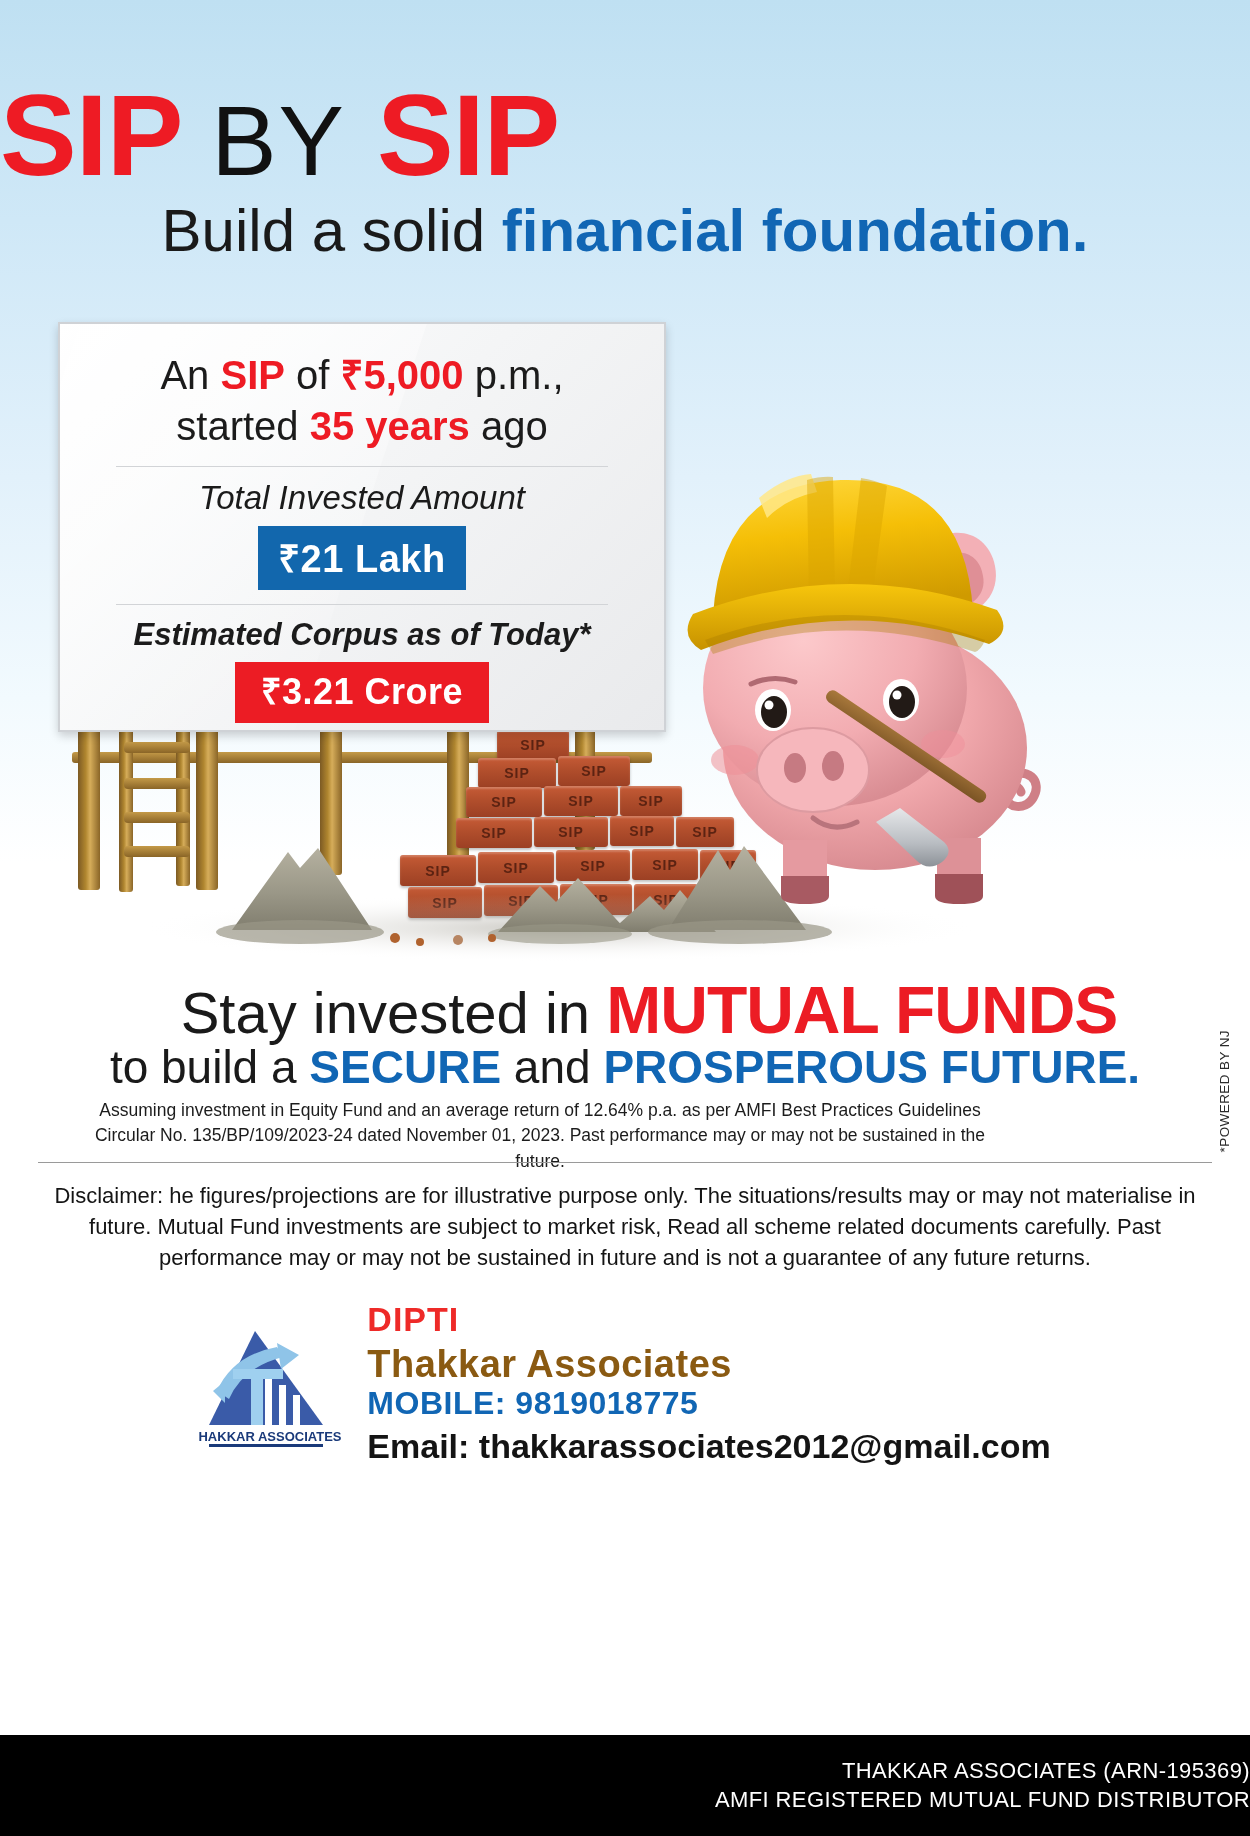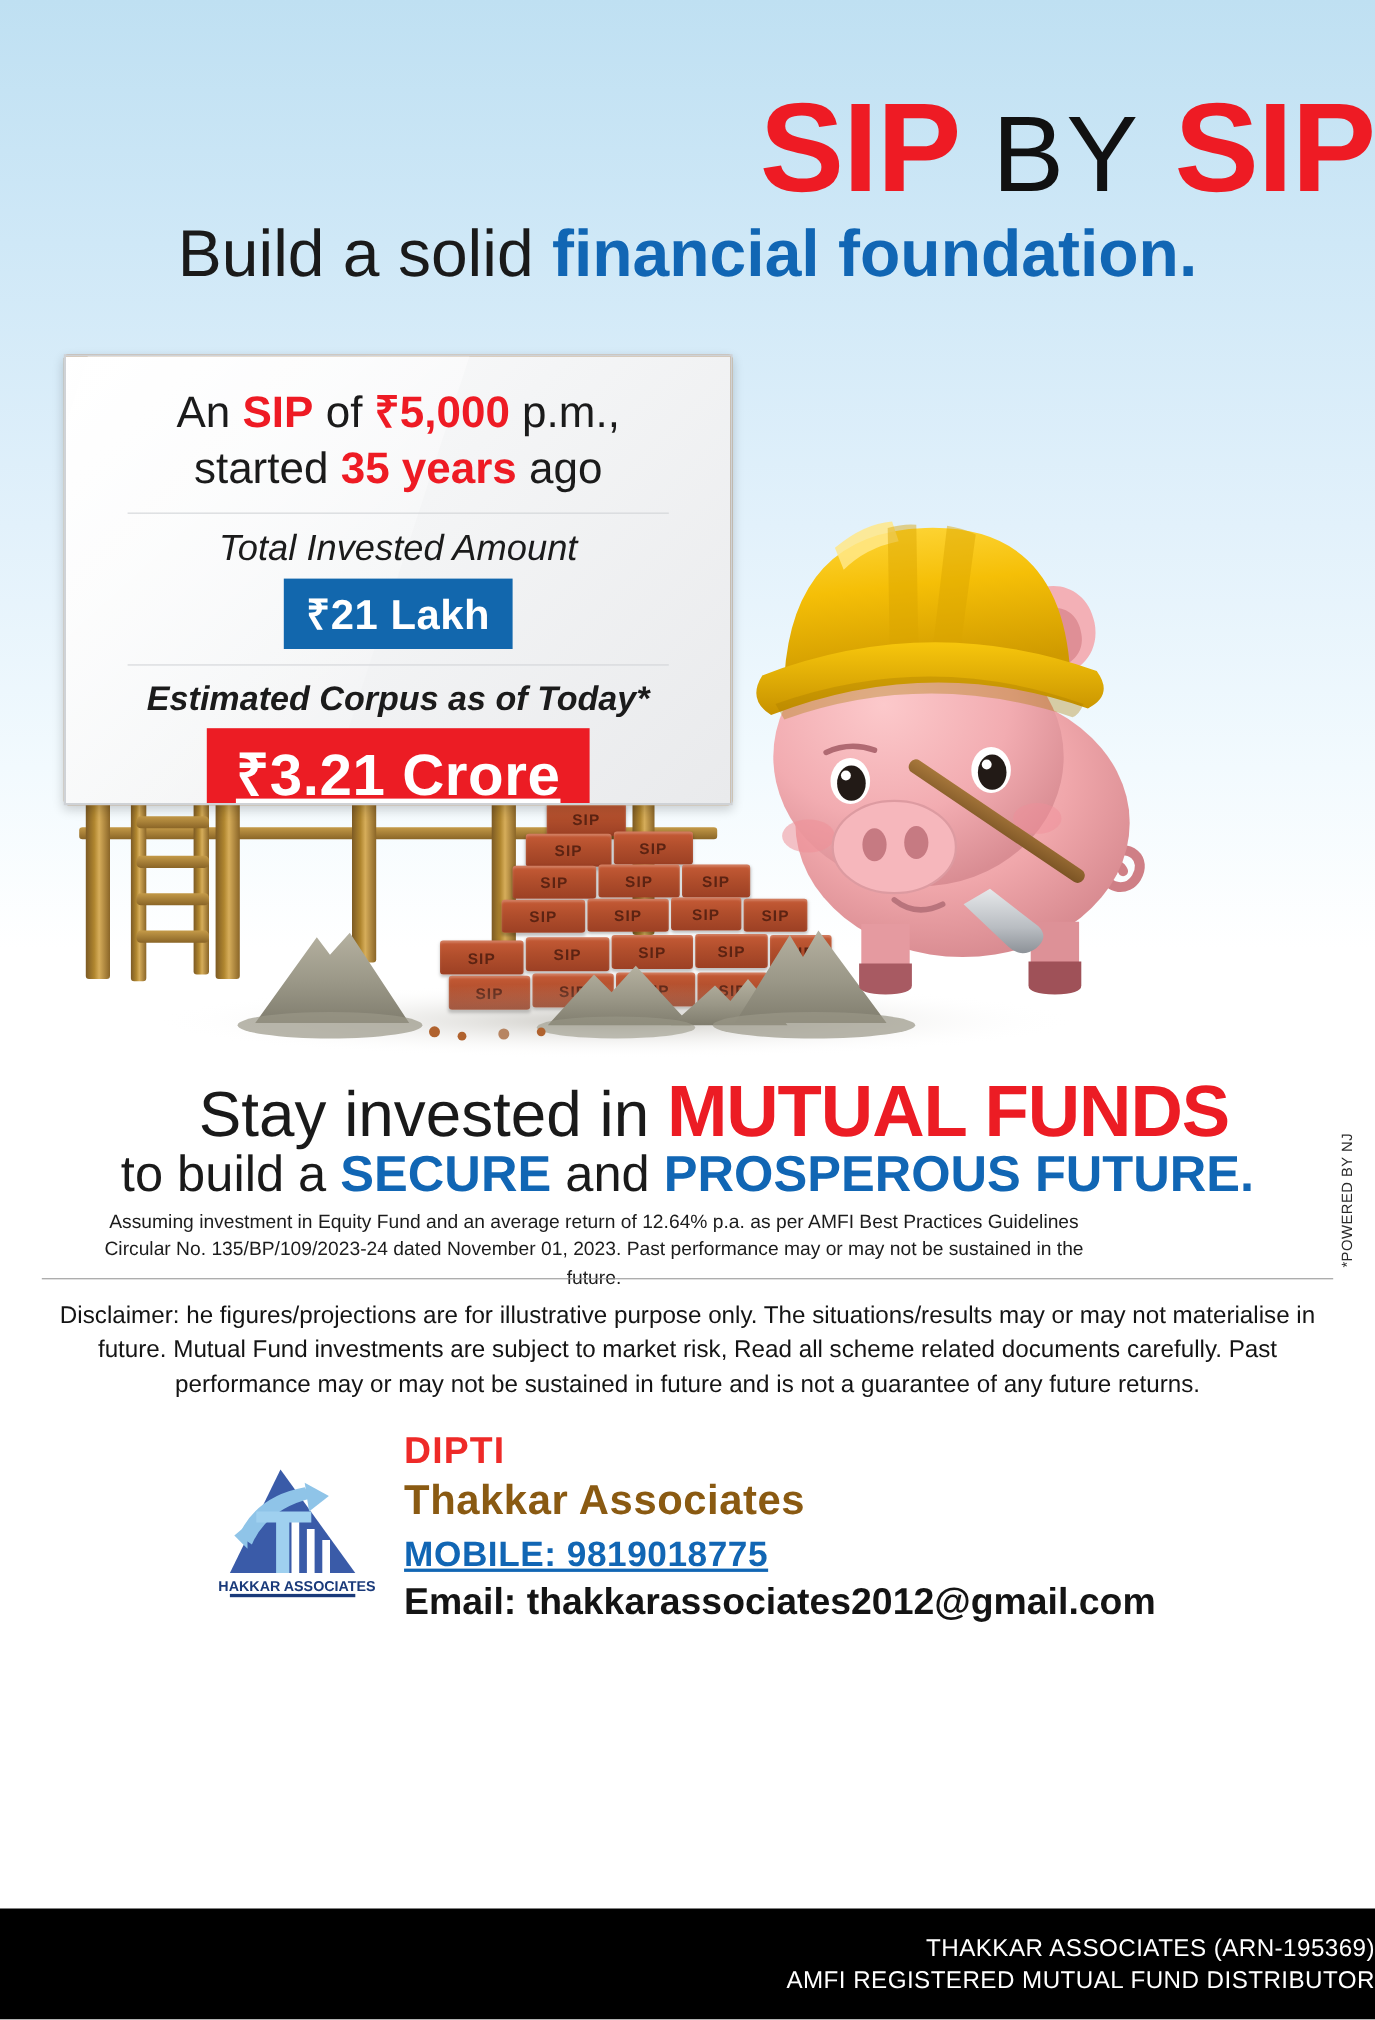--- a/index.html
+++ b/index.html
@@ -13,21 +13,21 @@
 
   
   #poster {
     position:absolute; inset:0;
     background:linear-gradient(to bottom, #bfe0f2 0%, #cfe8f7 12%, #e2f1fb 26%, #f2fafe 38%, #ffffff 47%, #ffffff 100%);
   }
 
   
   .headline {
     position:absolute; top:78px; left:0; right:0;
-    text-align:right;
+    text-align:left;
     font-size:115px;
     line-height:1.0;
     font-weight:bold;
     letter-spacing:-1px;
   }
   .headline .red { color:#ee1b24; }
   .headline .blk { color:#111111; font-weight:normal; letter-spacing:2px; font-size:98px; }
 
   .subhead {
     position:absolute; top:196px; left:0; right:0;
@@ -79,21 +79,21 @@
   .bb-label { font-size:33px; color:#1b1b1b;font-style:italic; }
   .bb-label.bold { font-weight:bold; font-size:31px; }
 
   .pill {
     display:inline-block; margin-top:9px;
     padding:5px 20px 7px 20px;
     color:#ffffff; font-weight:bold;
     letter-spacing:.5px;
   }
   .pill.blue { background:#1267ad; font-size:38px; }
-  .pill.red  { background:#ec1c24; font-size:53px; padding:4px 26px 8px 26px;text-decoration:underline; }
+  .pill.red  { background:#ec1c24; font-size:36px; padding:4px 26px 8px 26px; }
 
   
   .post {
     position:absolute;
     background:linear-gradient(to right,#7c5a24 0%,#b0862f 35%,#d6ad5a 55%,#8a6527 100%);
     border-radius:3px;
   }
   .rail {
     position:absolute; height:14px;
     background:linear-gradient(to bottom,#c49a48,#8a6527);
@@ -157,21 +157,21 @@
 
   
   .contact {
     position:absolute; top:1300px; left:0; right:0;
     display:flex; justify-content:center; align-items:center; gap:26px;
   }
   .logo { width:142px; height:132px; flex:0 0 auto; }
   .contact-txt { line-height:1.12; }
   .c-name { color:#ee2a28; font-size:34px; font-weight:bold; letter-spacing:1px; }
   .c-firm { color:#8a5a12; font-size:38px; font-weight:bold; letter-spacing:.5px; margin-top:5px;}
-  .c-mob  { color:#1166b4; font-size:32px; font-weight:bold; letter-spacing:.5px; margin-top:10px;text-decoration:underline;}
+  .c-mob  { color:#1166b4; font-size:32px; font-weight:bold; letter-spacing:.5px; margin-top:0;}
   .c-mail { color:#141414; font-size:34px; font-weight:bold; margin-top:6px;}
 
   
   .footer {
     position:absolute; left:0; right:0; bottom:0; height:101px;
     background:#000000; color:#ffffff;
     display:flex; flex-direction:column; align-items:flex-end; justify-content:center;
     gap:3px;
   }
   .footer div { font-size:22px; letter-spacing:.4px; }

